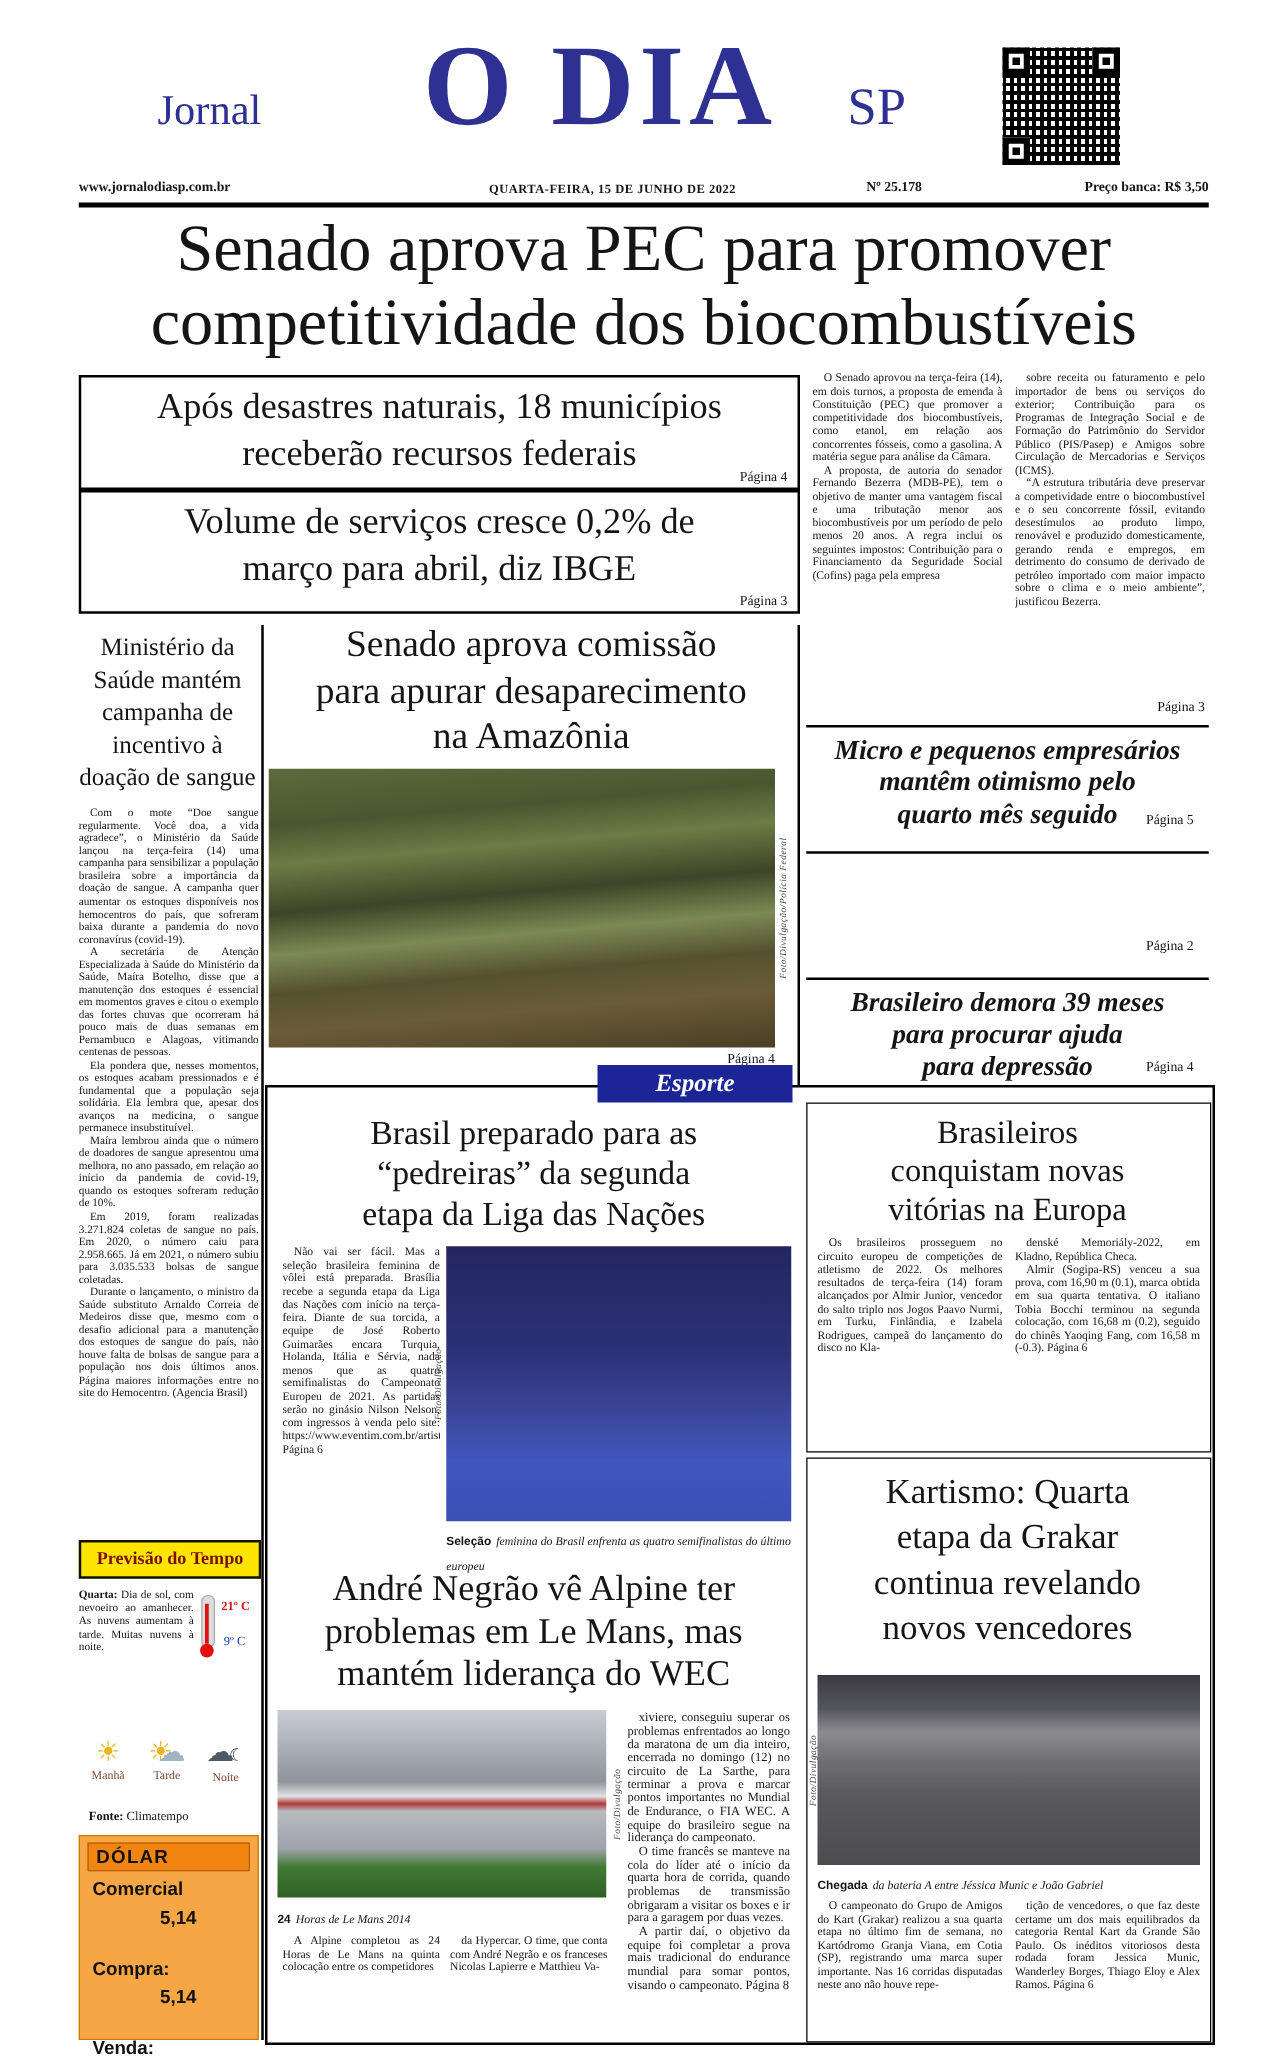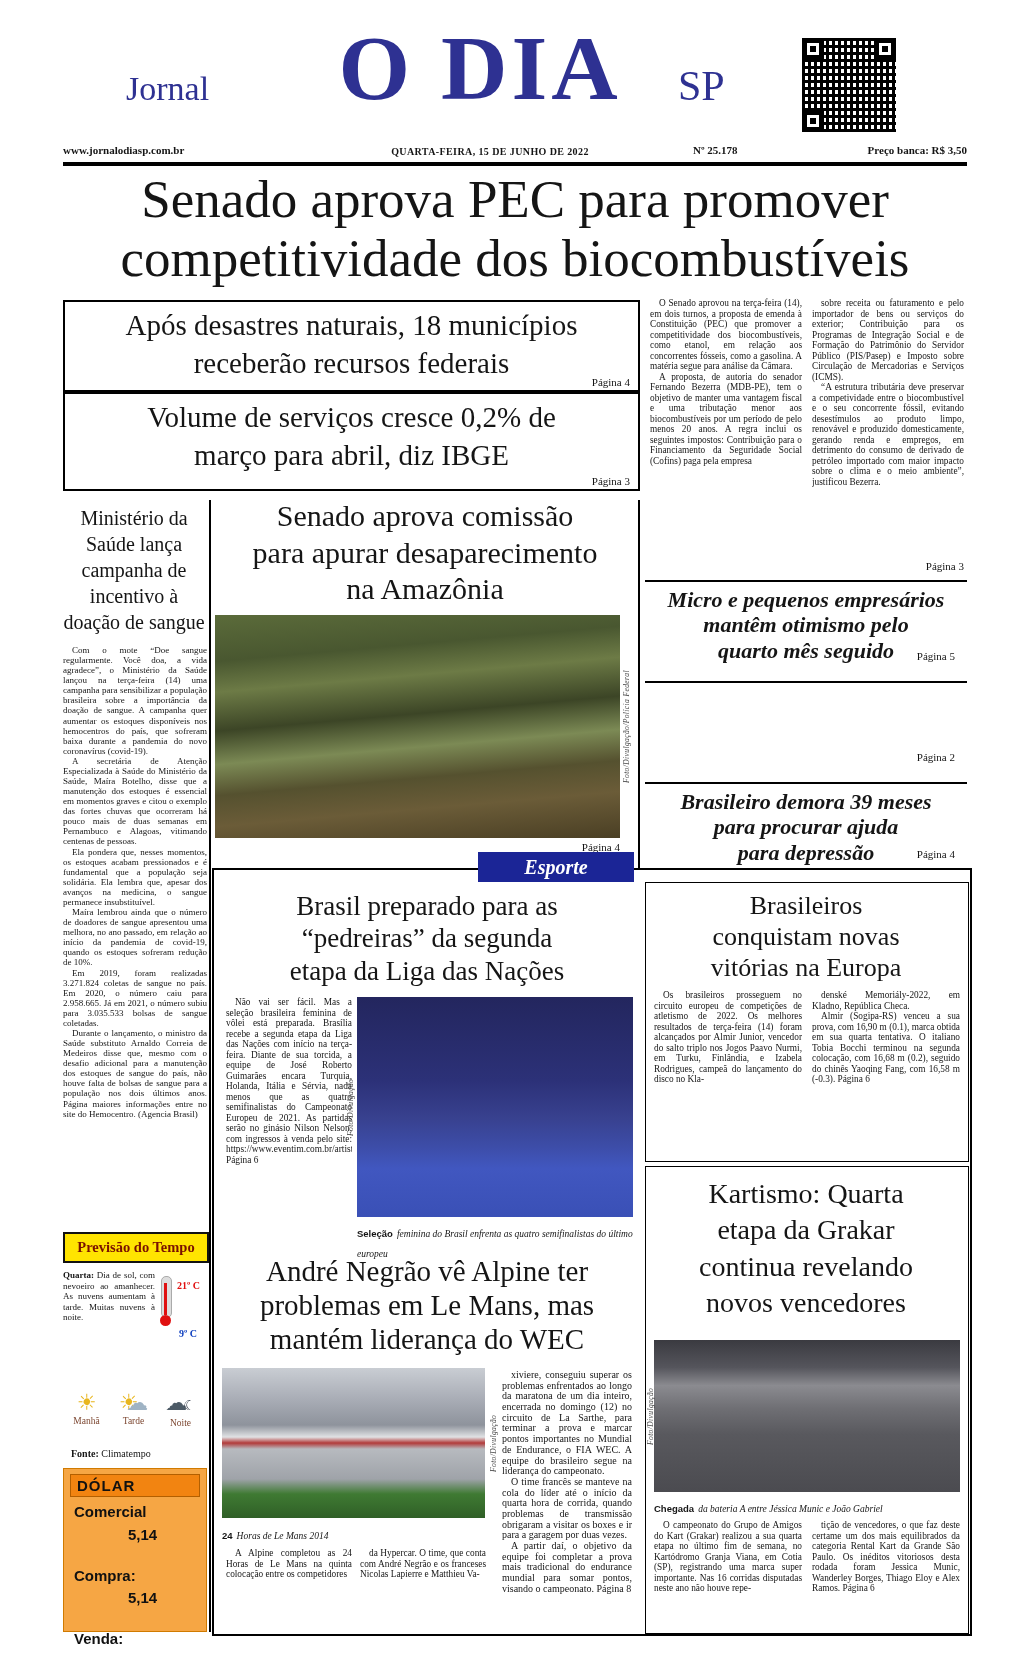--- a/index.html
+++ b/index.html
@@ -49,21 +49,21 @@
   .sport-box{border:2px solid #000;}
   .subbox{border:1.5px solid #000;}
   .esp-banner{background:var(--esporte_blue);color:#fff;font-style:italic;font-weight:bold;font-size:20px;
               text-align:center;line-height:30px;z-index:3;}
   
   .tempo-box{background:var(--tempo_yellow);border:2px solid #111;text-align:center;
              font-weight:bold;font-size:14.5px;color:#7a1000;line-height:27px;}
   .wx-text{font-size:9px;line-height:1.18;text-align:justify;}
   .wx-lead{font-weight:bold;}
   .temp-hot{color:#e01010;font-weight:bold;font-size:10px;}
-  .temp-cold{color:#1040c0;font-weight:bold;font-size:10px;margin-top:20px;}
+  .temp-cold{color:#1040c0;font-weight:normal;font-size:10px;}
   .thermo{position:relative;width:9px;height:40px;background:#ddd;border-radius:5px;border:1px solid #aaa;}
   .thermo .merc{position:absolute;left:2px;bottom:2px;width:3px;height:32px;background:#e01010;}
   .thermo .bulb{position:absolute;left:-2px;bottom:-9px;width:11px;height:11px;border-radius:50%;background:#e01010;}
   .wicon{font-family:"DejaVu Sans",sans-serif;font-size:22px;line-height:26px;}
   .wlabel{font-size:9.5px;color:#7c4630;}
   .fonte{font-size:10px;}
   
   .cambio{background:var(--cambio_orange);border:1px solid #d07a00;font-family:"Liberation Sans",sans-serif;}
   .cx-header{background:var(--cambio_header);border:1.5px solid #b35f00;font-weight:bold;font-size:15px;
              letter-spacing:1px;color:#111;padding:2px 6px;margin:5px 6px 4px 6px;}
@@ -114,31 +114,31 @@
         <p class="ln">março para abril, diz IBGE</p>
       </div>
     <div class="abs pgref" style="right:8px;bottom:2px;">Página 3</div>
   </div>
 
   <div class="abs bodycol" style="left:650px;top:298px;width:152px;height:316px;">
       <p class="para">O Senado aprovou na terça-feira (14), em dois turnos, a proposta de emenda à Constituição (PEC) que promover a competitividade dos biocombustíveis, como etanol, em relação aos concorrentes fósseis, como a gasolina. A matéria segue para análise da Câmara.</p>
       <p class="para">A proposta, de autoria do senador Fernando Bezerra (MDB-PE), tem o objetivo de manter uma vantagem fiscal e uma tributação menor aos biocombustíveis por um período de pelo menos 20 anos. A regra inclui os seguintes impostos: Contribuição para o Financiamento da Seguridade Social (Cofins) paga pela empresa</p>
     </div>
   <div class="abs bodycol" style="left:812px;top:298px;width:152px;height:300px;">
-      <p class="para">sobre receita ou faturamento e pelo importador de bens ou serviços do exterior; Contribuição para os Programas de Integração Social e de Formação do Patrimônio do Servidor Público (PIS/Pasep) e Imposto sobre Circulação de Mercadorias e Serviços (ICMS).</p>
+      <p class="para">sobre receita ou faturamento e pelo importador de bens ou serviços do exterior; Contribuição para os Programas de Integração Social e de Formação do Patrimônio do Servidor Público (PIS/Pasep) e Amigos sobre Circulação de Mercadorias e Serviços (ICMS).</p>
       <p class="para">“A estrutura tributária deve preservar a competividade entre o biocombustível e o seu concorrente fóssil, evitando desestímulos ao produto limpo, renovável e produzido domesticamente, gerando renda e empregos, em detrimento do consumo de derivado de petróleo importado com maior impacto sobre o clima e o meio ambiente”, justificou Bezerra.</p>
     </div>
   <div class="abs pgref right" style="left:812px;top:560px;width:152px;">Página 3</div>
 
   <div class="abs rule" style="left:209px;top:500px;width:1.5px;height:1132px;"></div>
   <div class="abs rule" style="left:638px;top:500px;width:1.5px;height:368px;"></div>
 
   <div class="abs saude-hl center" style="left:63px;top:505px;width:142px;">
       <p class="ln">Ministério da</p>
-      <p class="ln">Saúde lança</p>
+      <p class="ln">Saúde mantém</p>
       <p class="ln">campanha de</p>
       <p class="ln">incentivo à</p>
       <p class="ln">doação de sangue</p>
     </div>
   <div class="abs saude-col" style="left:63px;top:645px;width:144px;height:582px;">
       <p class="para">Com o mote “Doe sangue regularmente. Você doa, a vida agradece”, o Ministério da Saúde lançou na terça-feira (14) uma campanha para sensibilizar a população brasileira sobre a importância da doação de sangue. A campanha quer aumentar os estoques disponíveis nos hemocentros do país, que sofreram baixa durante a pandemia do novo coronavírus (covid-19).</p>
       <p class="para">A secretária de Atenção Especializada à Saúde do Ministério da Saúde, Maíra Botelho, disse que a manutenção dos estoques é essencial em momentos graves e citou o exemplo das fortes chuvas que ocorreram há pouco mais de duas semanas em Pernambuco e Alagoas, vitimando centenas de pessoas.</p>
       <p class="para">Ela pondera que, nesses momentos, os estoques acabam pressionados e é fundamental que a população seja solidária. Ela lembra que, apesar dos avanços na medicina, o sangue permanece insubstituível.</p>
       <p class="para">Maíra lembrou ainda que o número de doadores de sangue apresentou uma melhora, no ano passado, em relação ao início da pandemia de covid-19, quando os estoques sofreram redução de 10%.</p>
       <p class="para">Em 2019, foram realizadas 3.271.824 coletas de sangue no país. Em 2020, o número caiu para 2.958.665. Já em 2021, o número subiu para 3.035.533 bolsas de sangue coletadas.</p>

